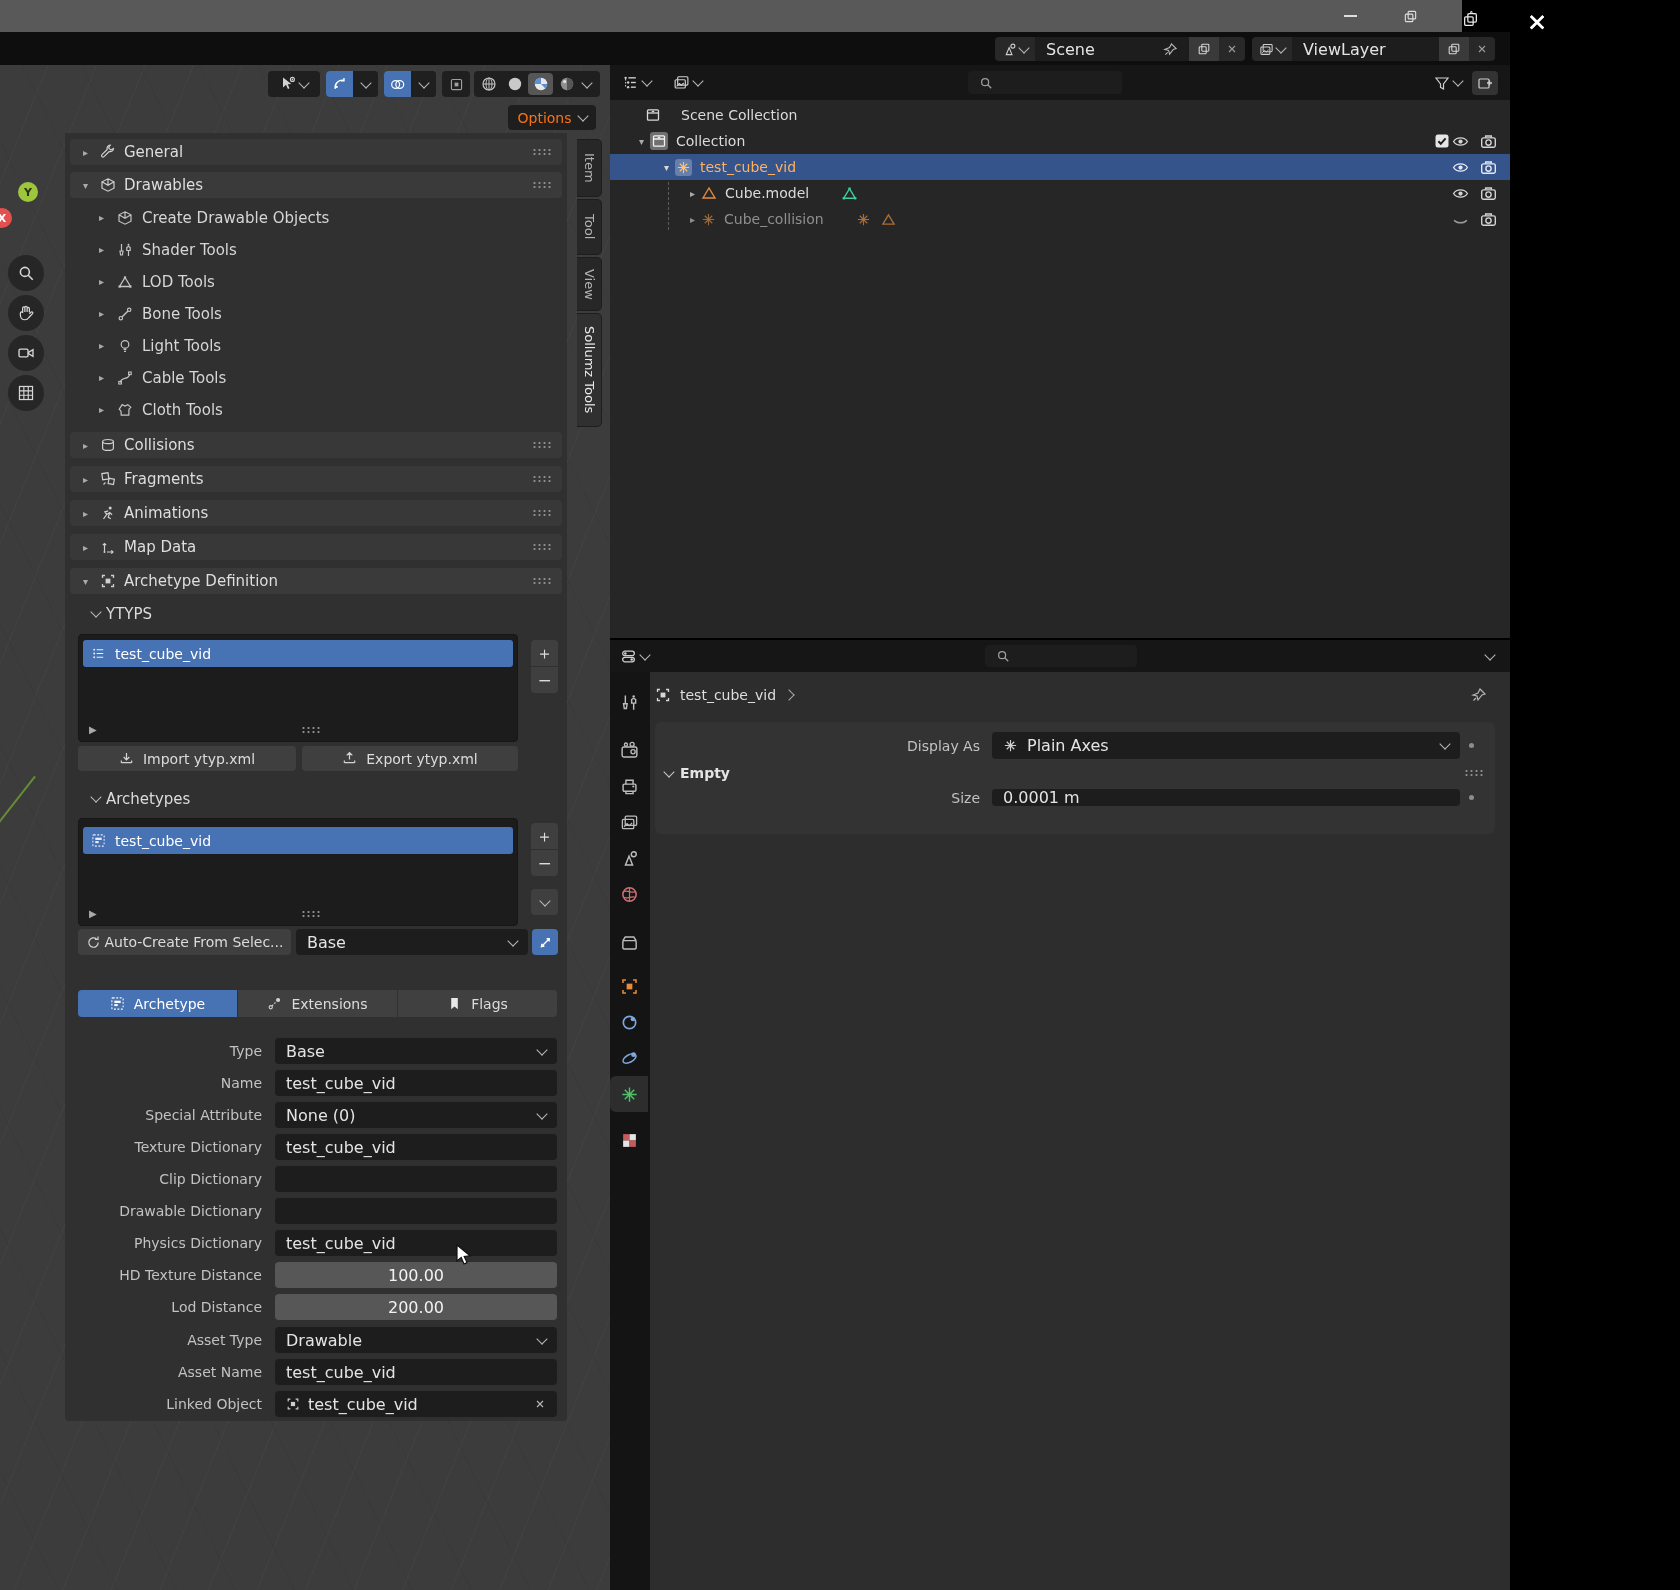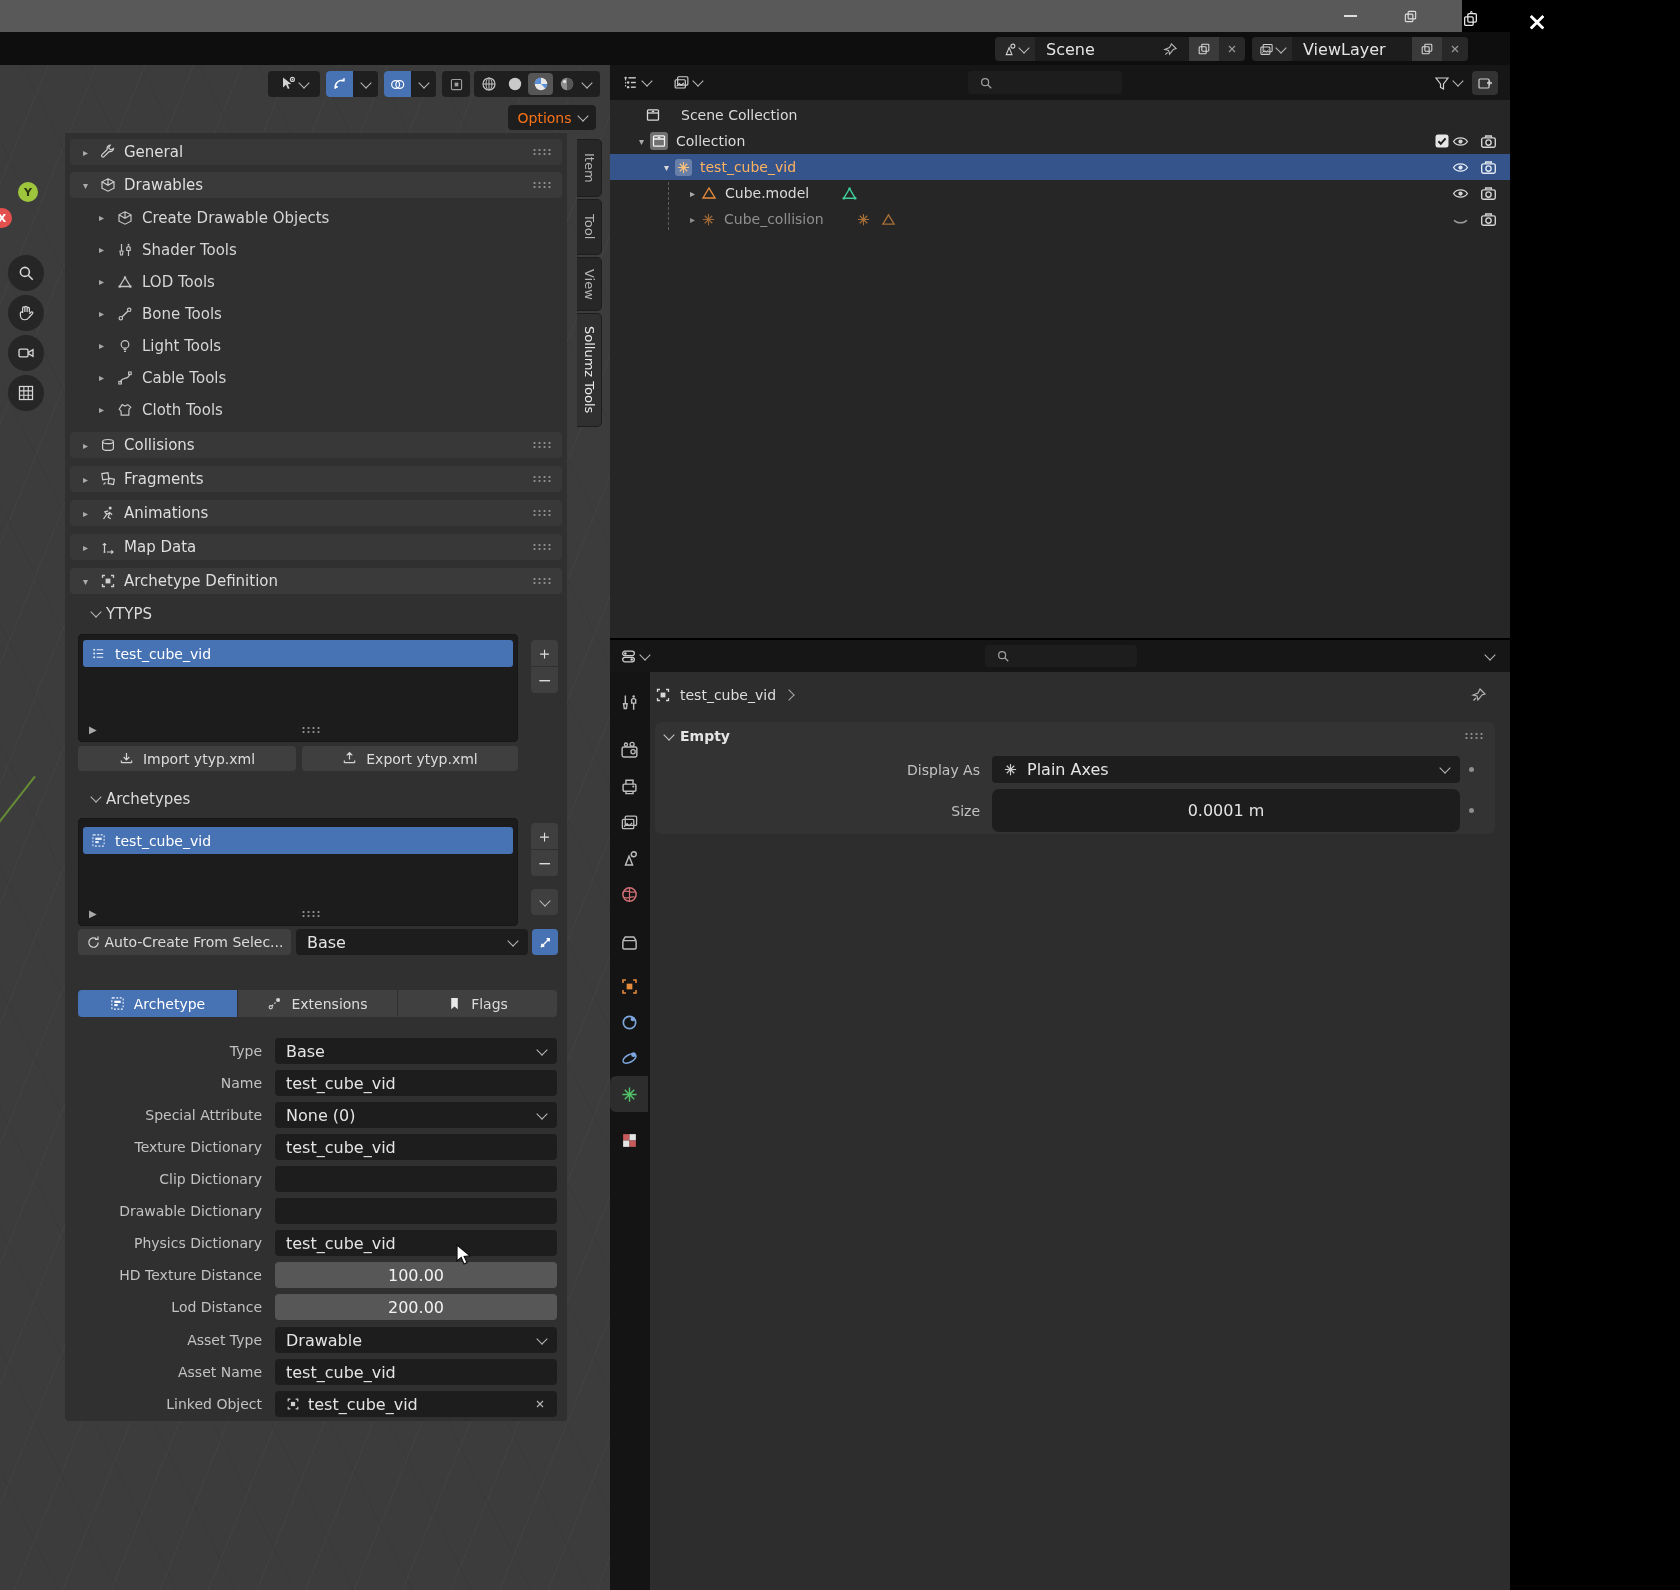--- a/index.html
+++ b/index.html
@@ -311,21 +311,21 @@
       <svg width="14" height="14" viewBox="0 0 16 16">
         <use href="#i-copy" style="color:#d8d8d8"></use>
       </svg>
     </div>
   <div class="btn" style="width:26px;height:24px;border-radius:0 4px 4px 0;background:#282828;">
       <svg width="12" height="12" viewBox="0 0 16 16">
         <use href="#i-x" style="color:#9a9a9a"></use>
       </svg>
     </div>
 </div>
-<div class="abs" style="left:1252px;top:37px;width:216px;height:24px;display:flex;align-items:center;">
+<div class="abs" style="left:1252px;top:37px;width:243px;height:24px;display:flex;align-items:center;">
   <div class="btn" style="width:40px;height:24px;border-radius:4px 0 0 4px;background:#282828;gap:3px;">
     <svg width="15" height="15" viewBox="0 0 16 16">
         <use href="#i-photos" style="color:#cfcfcf"></use>
       </svg>
       <span class="cv"></span>
   </div>
   <div class="field" style="flex:1;height:24px;border-radius:0;background:#1d1d1d;">
     <span>ViewLayer</span>
   </div>
   <div class="btn" style="width:30px;height:24px;border-radius:0;background:#3a3a3a;">
@@ -925,39 +925,39 @@
       <use href="#i-arch" style="color:#d8d8d8"></use>
     </svg>
   <span>test_cube_vid</span>
   <span class="cr"></span>
   <svg width="16" height="16" viewBox="0 0 16 16" style="margin-left:auto;margin-right:8px;">
       <use href="#i-pin" style="color:#b5b5b5"></use>
     </svg>
 </div>
 
 <div class="abs" style="left:655px;top:722px;width:840px;height:112px;background:#333333;border-radius:6px;">
-  <div style="display:flex;align-items:center;gap:7px;padding:6px 10px 2px 10px;color:#e4e4e4;font-size:14px;font-weight:bold;">
-    <span class="cv" style="border-color:#c9c9c9;"></span>
-    <span>Empty</span>
-    <span class="grip" style="margin-left:auto;"></span>
-  </div>
   <div style="display:flex;align-items:center;margin-top:10px;">
     <div style="flex:0 0 325px;text-align:right;color:#c2c2c2;font-size:14px;">Display As</div>
     <div class="field" style="margin-left:12px;width:468px;height:27px;gap:9px;">
       <svg width="15" height="15" viewBox="0 0 16 16">
           <use href="#i-plainaxes" style="color:#cfcfcf"></use>
         </svg>
       <span>Plain Axes</span>
       <span class="cv" style="margin-left:auto;"></span>
     </div>
     <span class="dot" style="margin-left:9px;"></span>
   </div>
+  <div style="display:flex;align-items:center;gap:7px;padding:6px 10px 2px 10px;color:#e4e4e4;font-size:14px;font-weight:bold;">
+    <span class="cv" style="border-color:#c9c9c9;"></span>
+    <span>Empty</span>
+    <span class="grip" style="margin-left:auto;"></span>
+  </div>
   <div style="display:flex;align-items:center;margin-top:6px;">
     <div style="flex:0 0 325px;text-align:right;color:#c2c2c2;font-size:14px;">Size</div>
-    <div class="field" style="margin-left:12px;width:468px;height:43px;justify-content:center;border-radius:7px;">
+    <div class="field" style="margin-left:12px;width:468px;height:17px;justify-content:flex-start;">
       <span>0.0001 m</span>
     </div>
     <span class="dot" style="margin-left:9px;"></span>
   </div>
 </div>
 
 <div class="abs" style="left:1510px;top:46px;width:170px;height:1544px;background:#000;"></div>
 <div class="abs" style="left:1514px;top:4px;width:46px;height:38px;display:flex;align-items:center;justify-content:center;color:#fff;font-size:24px;font-weight:300;z-index:5;">
     <span>✕</span>
   </div>

